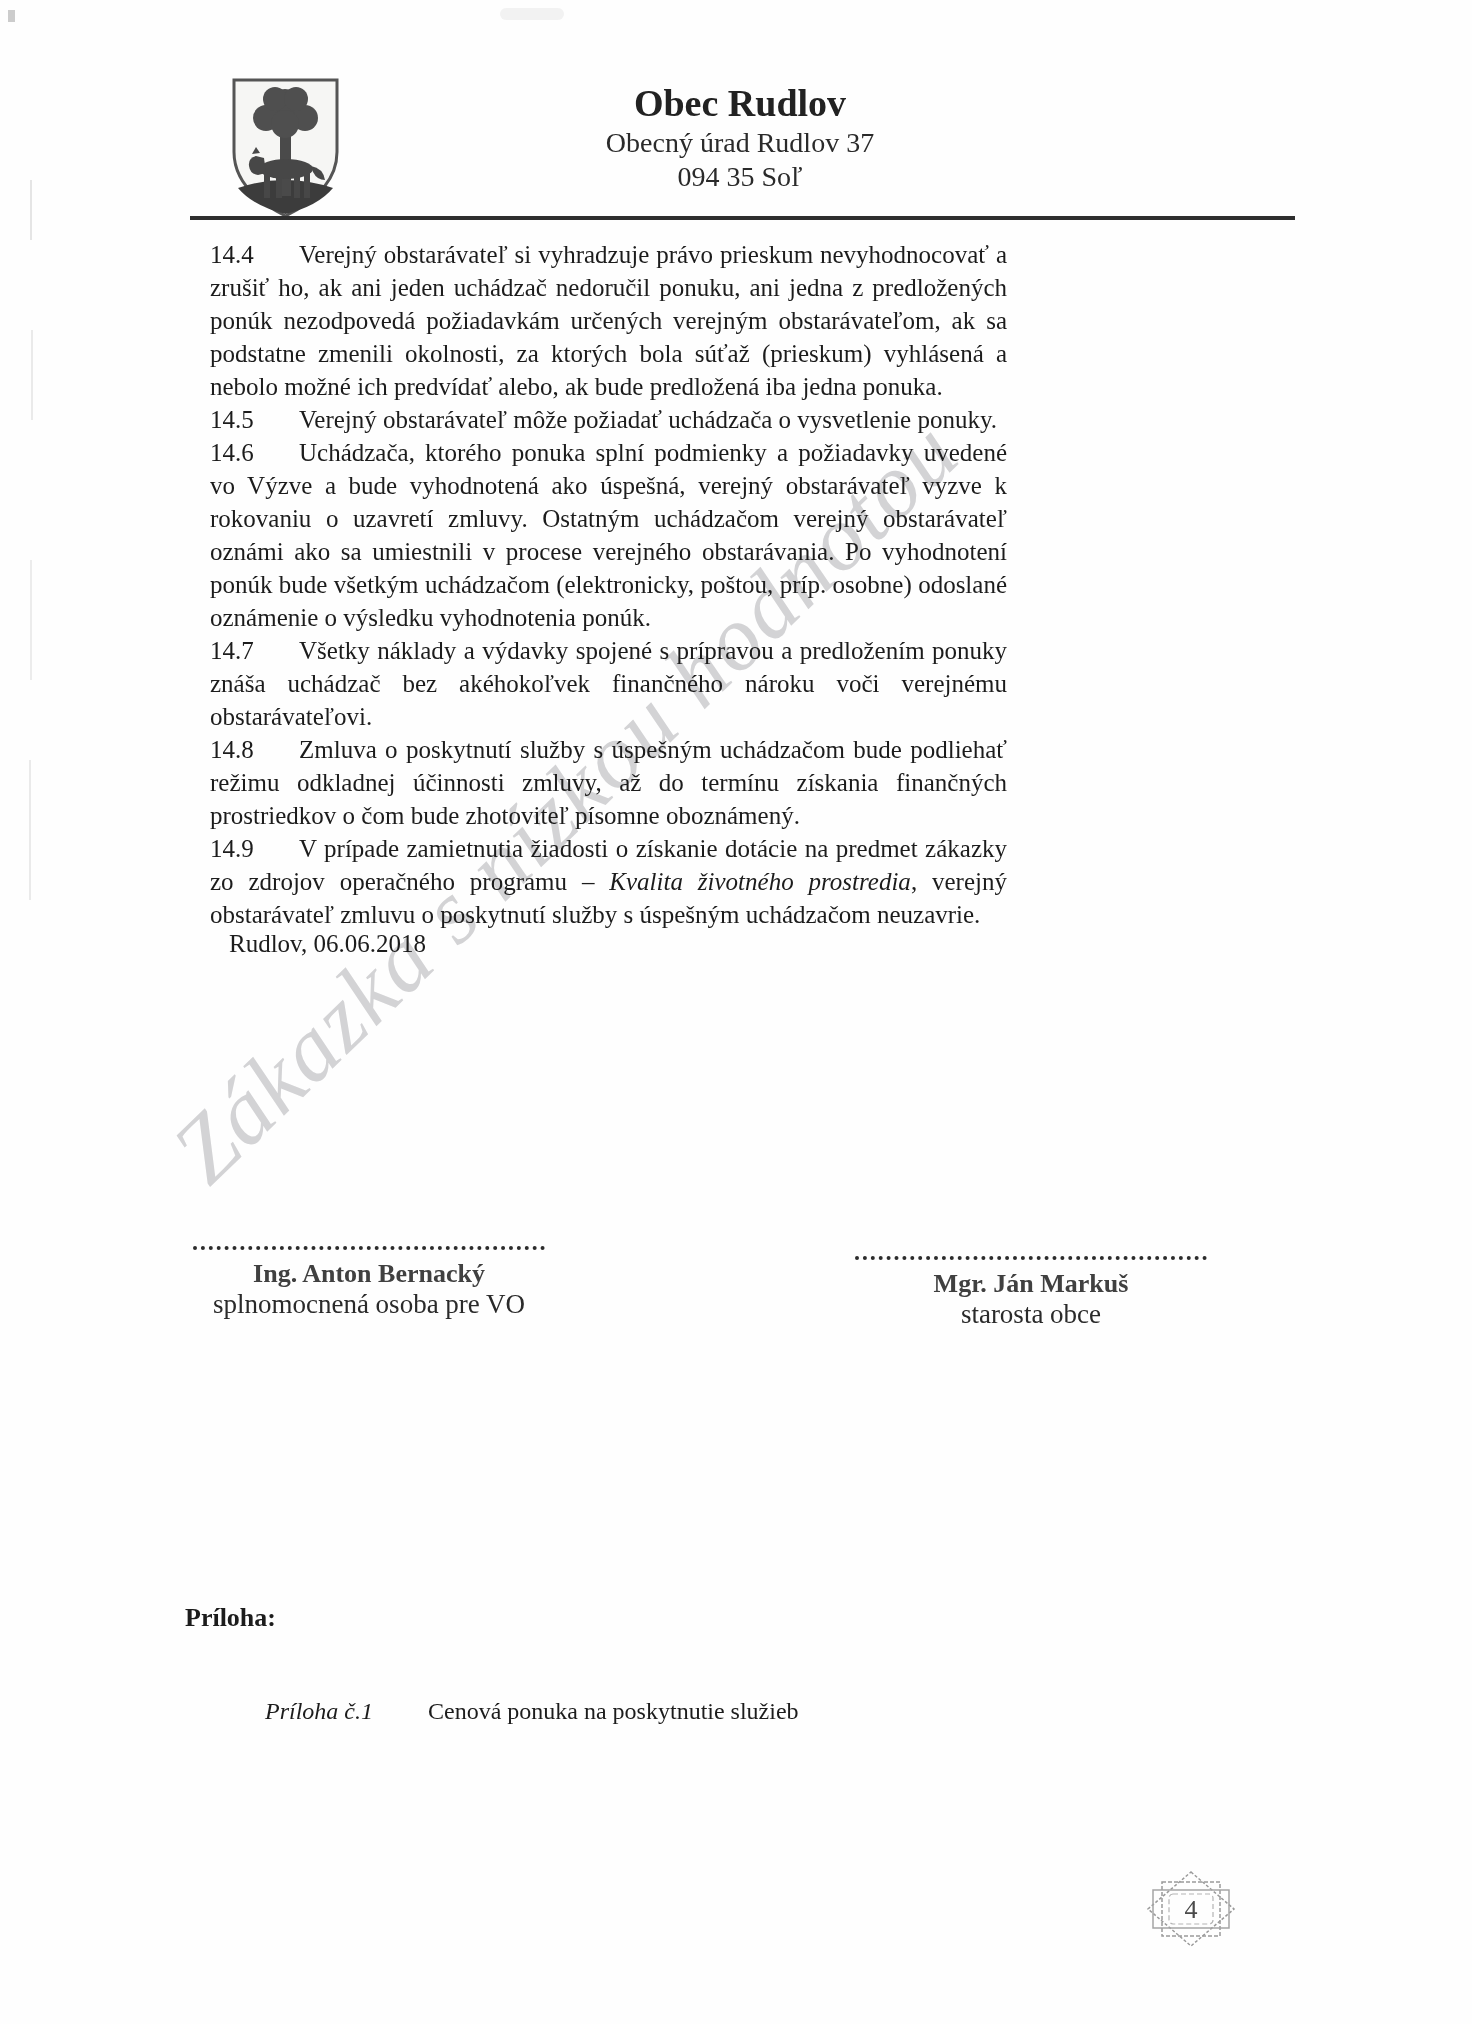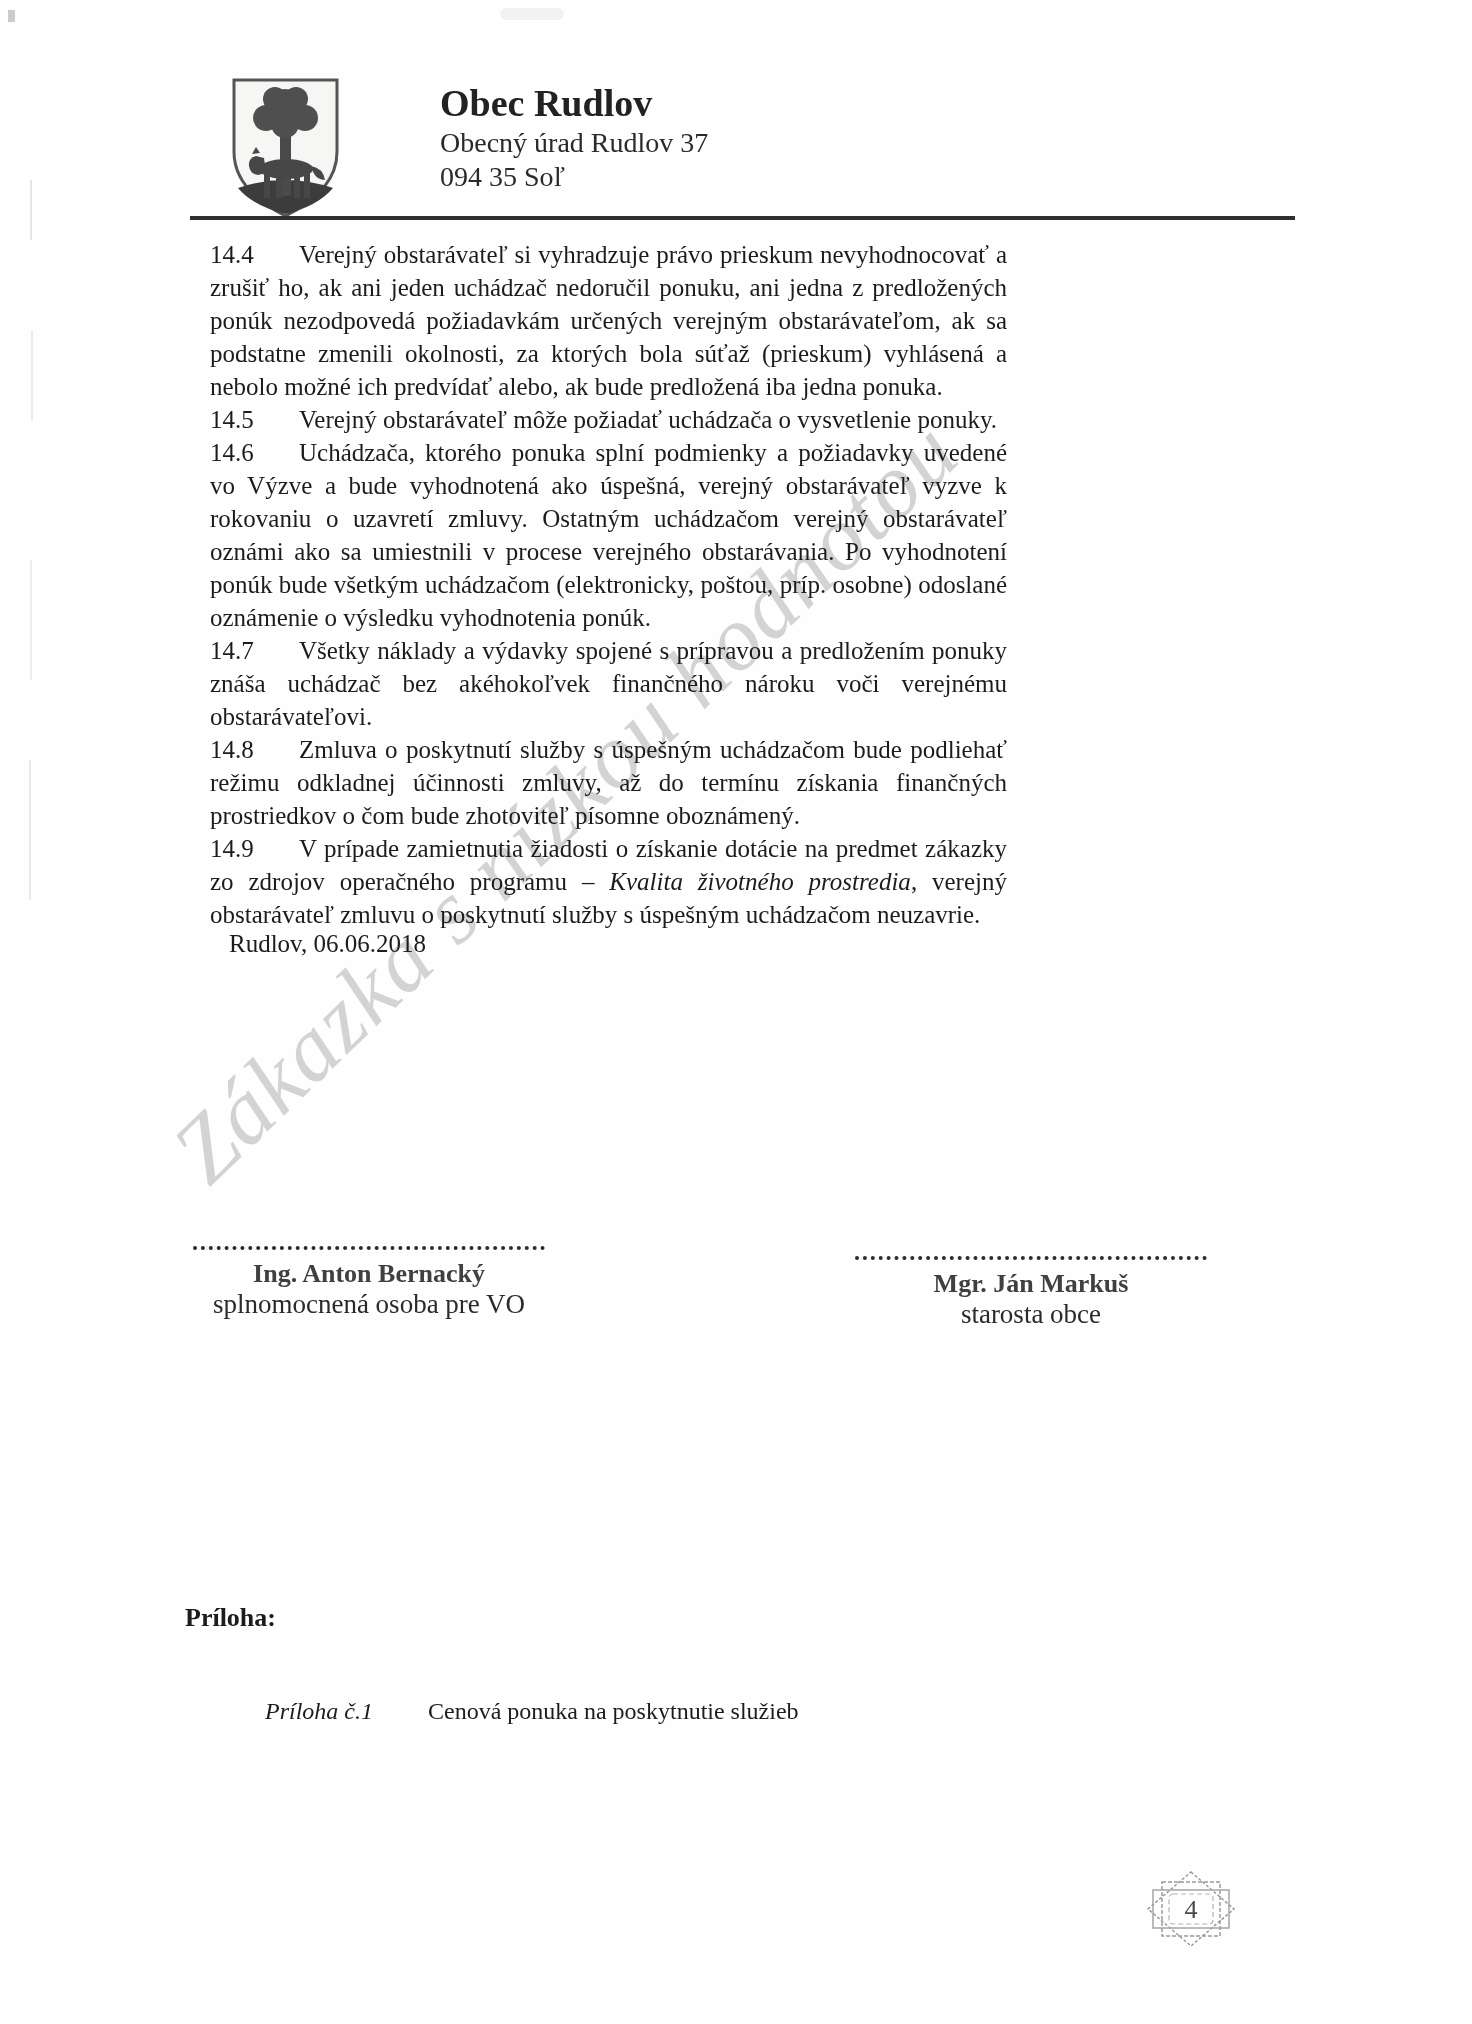--- a/index.html
+++ b/index.html
@@ -3,21 +3,21 @@
 <meta charset="utf-8">
 <style>
   html,body { margin:0; padding:0; background:#e8e8e8; }
   .page {
     position:relative; width:1472px; height:2024px; margin:0 auto;
     background:#fefefe; overflow:hidden;
     font-family:"Liberation Serif","DejaVu Serif",serif; color:#1c1c1c;
   }
   
   .coat { position:absolute; left:228px; top:76px; }
-  .hdr-text { position:absolute; left:440px; top:80px; width:600px; }
+  .hdr-text { position:absolute; left:440px; top:80px; width:600px; text-align:center; }
   .hdr-title { font-size:38px; font-weight:bold; line-height:46px; margin:0; color:#222; }
   .hdr-line  { font-size:28px; line-height:34px; margin:0; color:#2a2a2a; }
   .hdr-rule  { position:absolute; left:190px; top:216px; width:1105px; height:4px; background:#2e2e2e; }
   
   .body-text { position:absolute; left:210px; top:238px; width:797px; z-index:2; }
   .body-text p { margin:0; text-align:justify; font-size:25px; line-height:33px; }
   .body-text .num { display:inline-block; width:89px; }
   .body-text em { font-style:italic; }
   
   .dateline { position:absolute; left:197px; top:930px; font-size:25px; z-index:2;margin-left:32px; }

